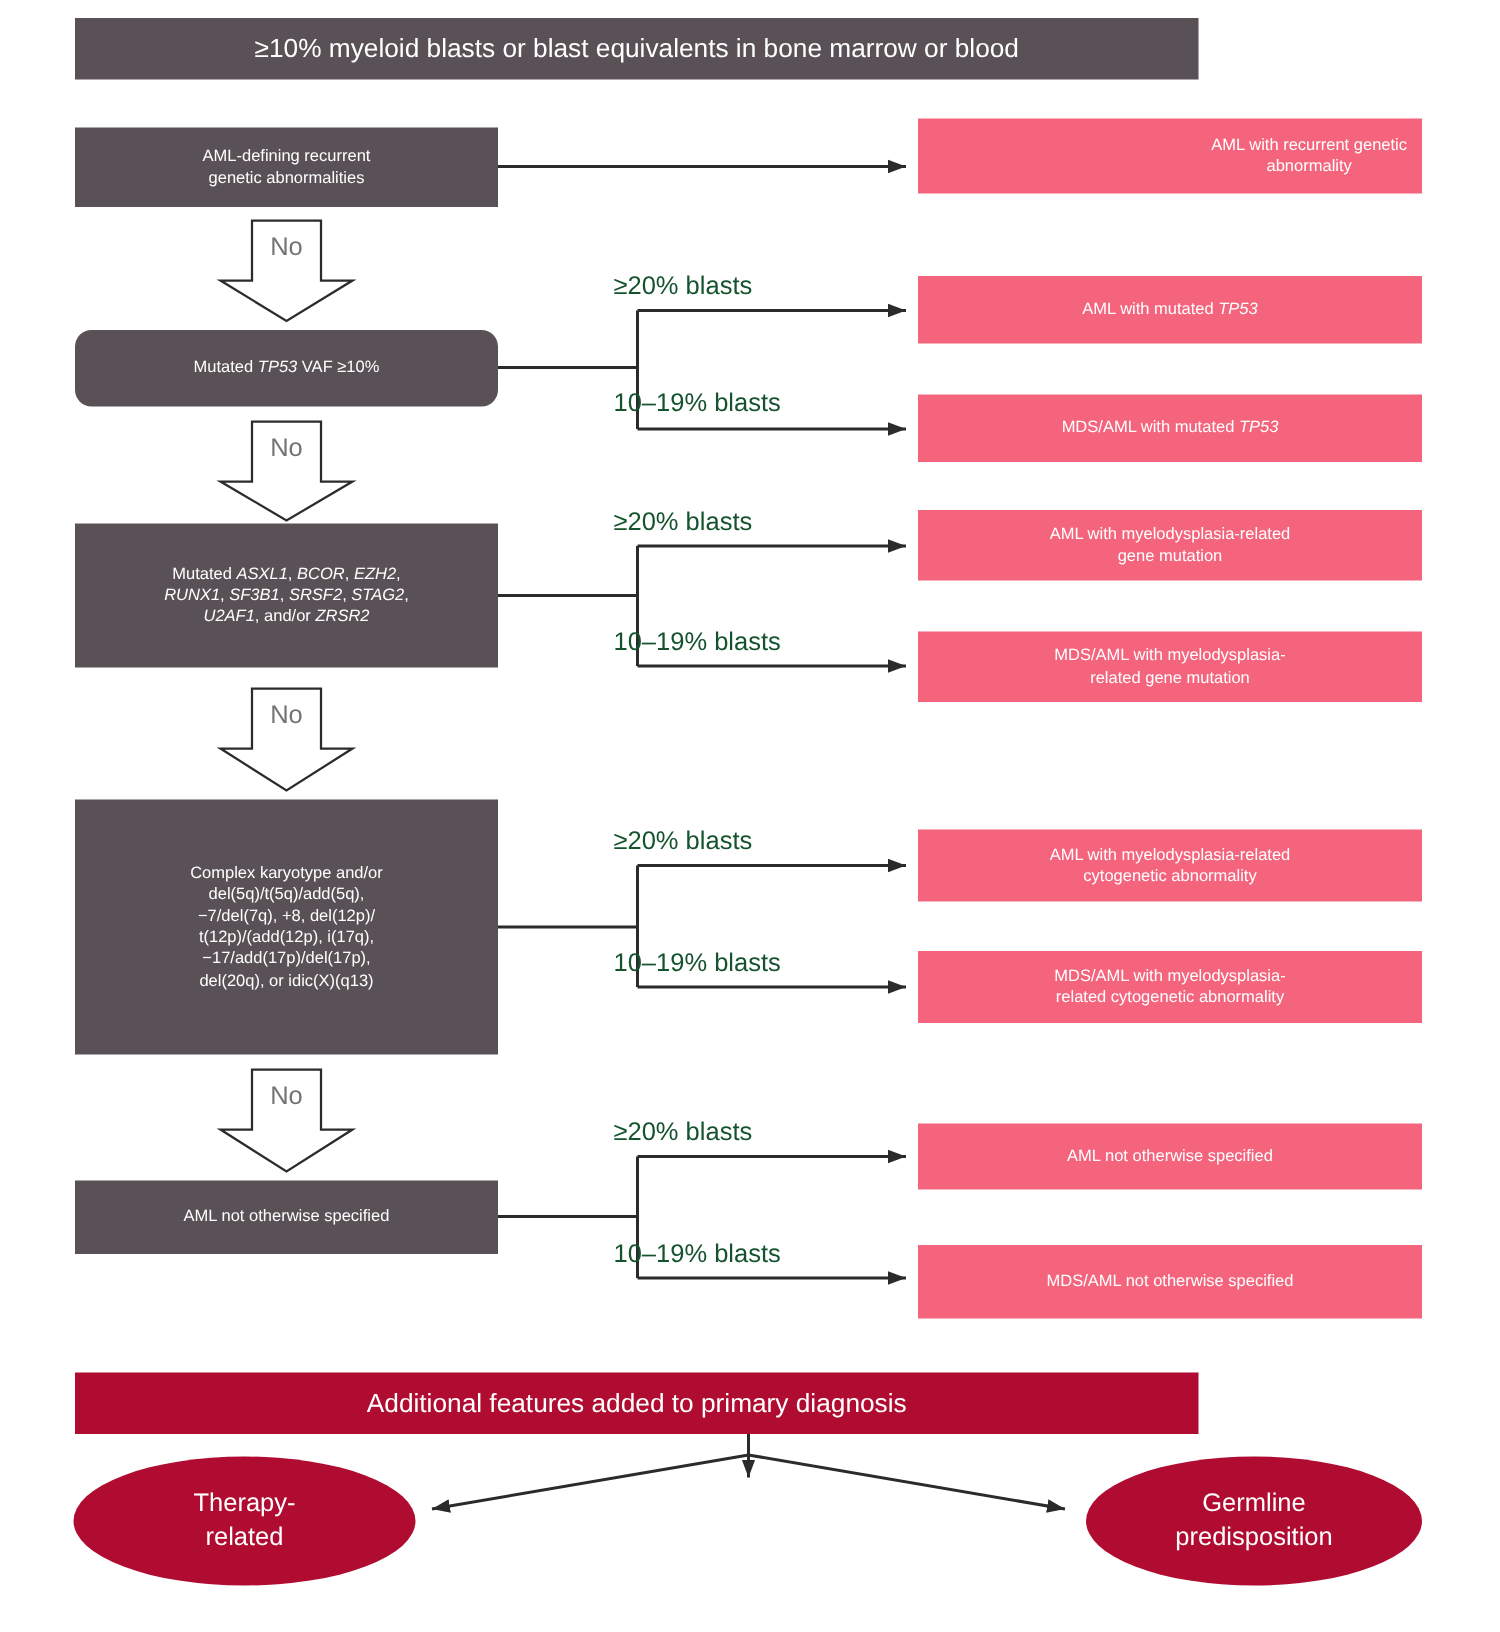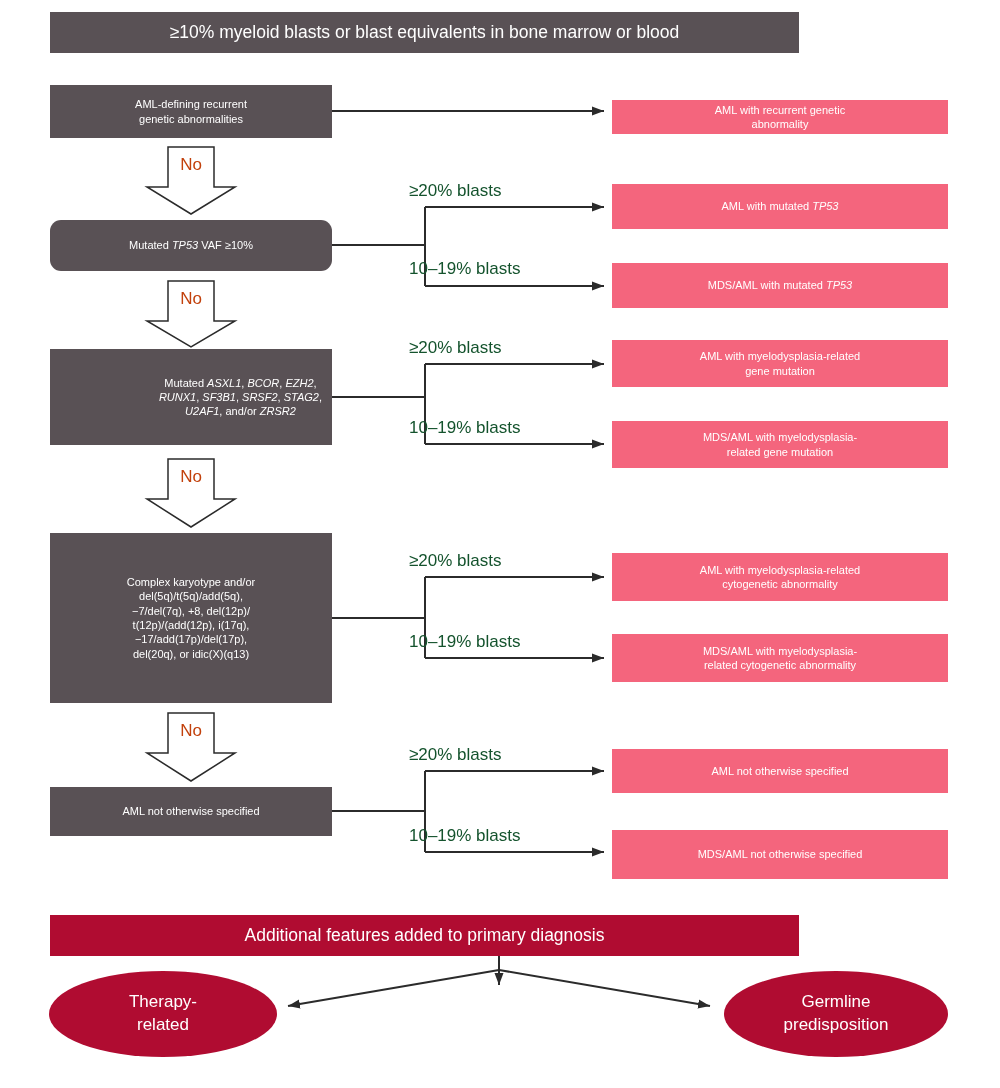--- a/index.html
+++ b/index.html
@@ -11,21 +11,21 @@
          text-align:center; color:#fff; font-size:11px; line-height:1.3; padding:4px 10px; }
   .box span { white-space:pre-line; }
   .it { font-style:italic; }
   .cond { left:50px; width:282px; background:var(--gray-box,#595155); }
   .outc { left:612px; width:336px; background:var(--pink-box,#f4657d); }
   .banner { position:absolute; left:50px; width:749px; height:41px; display:flex;
             align-items:center; justify-content:center; color:#fff; font-size:17.5px; }
   .banner-gray { background:var(--gray-box,#595155); }
   .banner-red { background:var(--dark-red,#b00c31); }
   .lbl { position:absolute; left:409px; color:#14532d; font-size:17px; white-space:nowrap; }
-  .no-lbl { position:absolute; left:148px; width:86px; text-align:center; color:#c2410c; font-size:17px; }
+  .no-lbl { position:absolute; left:148px; width:86px; text-align:center; color:#737373; font-size:17px; }
   .ellipse { position:absolute; border-radius:50%; background:var(--dark-red,#b00c31); color:#fff;
              display:flex; align-items:center; justify-content:center; text-align:center;
              font-size:17px; line-height:1.35; }
   .ellipse span { white-space:pre-line; }
   .cline { stroke:var(--arrow,#2b2b2b); stroke-width:2; fill:none; }
   .noarrow { fill:#ffffff; stroke:var(--arrow,#2b2b2b); stroke-width:1.5; }
 </style>
 </head>
 <body>
 
@@ -70,38 +70,38 @@
     <span>≥10% myeloid blasts or blast equivalents in bone marrow or blood</span>
   </div>
 
   <div class="box cond" style="top:85px;height:53px;">
     <span><span>AML-defining recurrent
 genetic abnormalities</span></span>
   </div>
   <div class="box cond" style="top:220px;height:51px;border-radius:11px;">
     <span><span>Mutated </span><span class="it">TP53</span><span> VAF ≥10%</span></span>
   </div>
-  <div class="box cond" style="top:349px;height:96px;justify-content:flex-end;">
+  <div class="box cond" style="top:349px;height:96px;">
     <span><span>Mutated </span><span class="it">ASXL1</span><span>, </span><span class="it">BCOR</span><span>, </span><span class="it">EZH2</span><span>,
 </span><span class="it">RUNX1</span><span>, </span><span class="it">SF3B1</span><span>, </span><span class="it">SRSF2</span><span>, </span><span class="it">STAG2</span><span>,
 </span><span class="it">U2AF1</span><span>, and/or </span><span class="it">ZRSR2</span></span>
   </div>
   <div class="box cond" style="top:533px;height:170px;">
     <span><span>Complex karyotype and/or
 del(5q)/t(5q)/add(5q),
 −7/del(7q), +8, del(12p)/
 t(12p)/(add(12p), i(17q),
 −17/add(17p)/del(17p),
 del(20q), or idic(X)(q13)</span></span>
   </div>
   <div class="box cond" style="top:787px;height:49px;">
     <span><span>AML not otherwise specified</span></span>
   </div>
 
-  <div class="box outc" style="top:100px;height:34px;">
+  <div class="box outc" style="top:79px;height:50px;justify-content:flex-end;">
     <span><span>AML with recurrent genetic
 abnormality</span></span>
   </div>
   <div class="box outc" style="top:184px;height:45px;">
     <span><span>AML with mutated </span><span class="it">TP53</span></span>
   </div>
   <div class="box outc" style="top:263px;height:45px;">
     <span><span>MDS/AML with mutated </span><span class="it">TP53</span></span>
   </div>
   <div class="box outc" style="top:340px;height:47px;">

